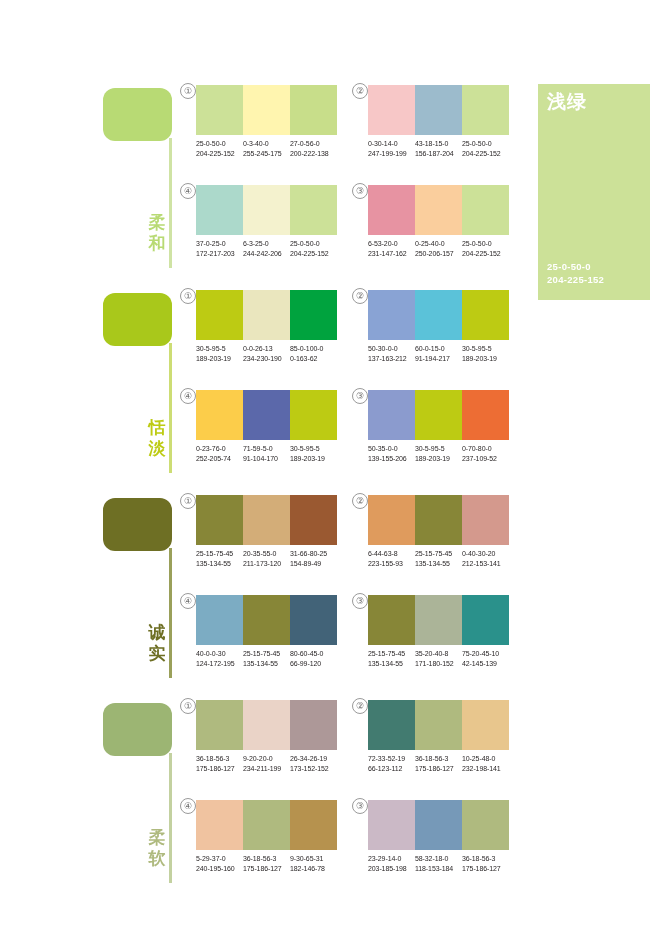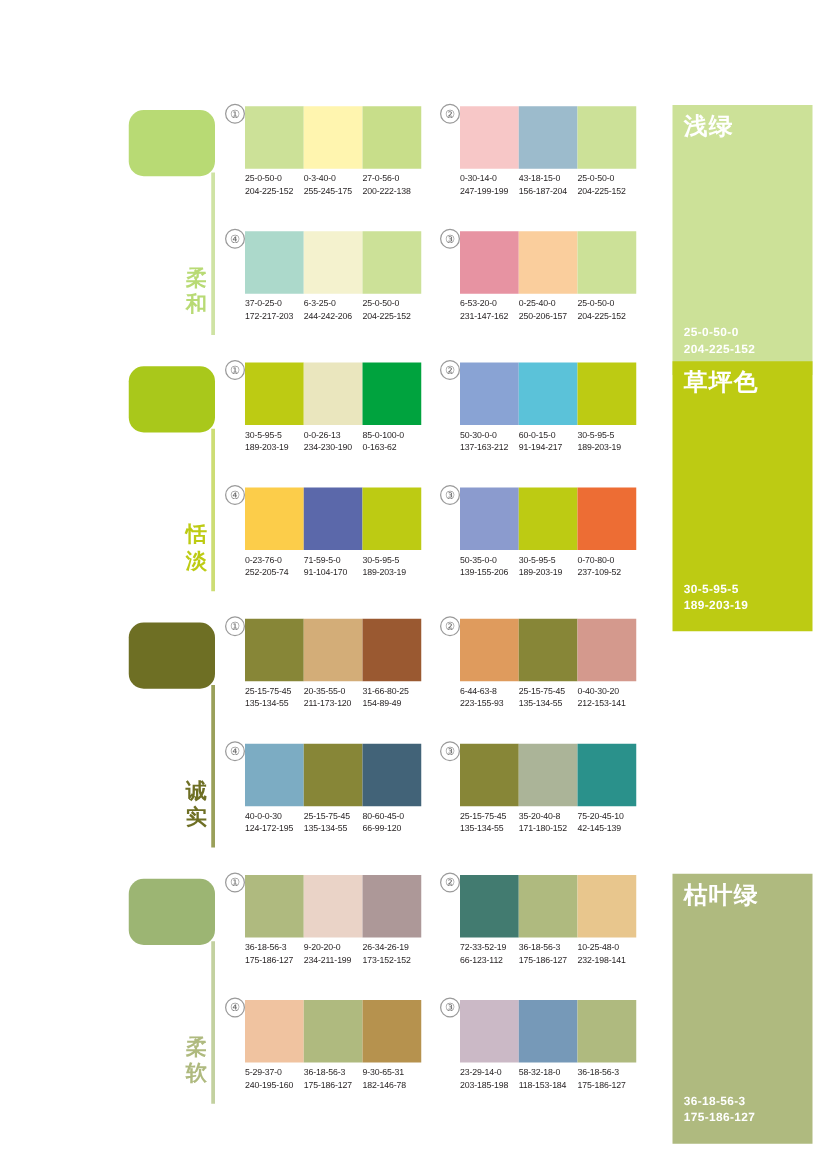--- a/index.html
+++ b/index.html
@@ -335,27 +335,20 @@
           <div class="code">
             <span class="cmyk">30-5-95-5</span>
             <span class="rgb">189-203-19</span>
           </div>
           <div class="code">
             <span class="cmyk">0-70-80-0</span>
             <span class="rgb">237-109-52</span>
           </div>
         </div>
       </div>
-      <div class="panel" style="background: rgb(189, 203, 19);">
-        <div class="panel-title">草坪色</div>
-        <div class="panel-code">
-          <span>30-5-95-5</span>
-          <span>189-203-19</span>
-        </div>
-      </div>
     </div>
     <div class="block" style="top: 490px;">
       <div class="tag" style="background: rgb(110, 111, 36);"></div>
       <div class="stem" style="background: rgb(154, 160, 90);"></div>
       <div class="mood" style="color: rgb(110, 111, 36);">
         <span>诚</span>
         <span>实</span>
       </div>
       <div class="row c1 r1">
         <div class="rownum">①</div>
@@ -534,21 +527,14 @@
           <div class="code">
             <span class="cmyk">58-32-18-0</span>
             <span class="rgb">118-153-184</span>
           </div>
           <div class="code">
             <span class="cmyk">36-18-56-3</span>
             <span class="rgb">175-186-127</span>
           </div>
         </div>
       </div>
-      <div class="panel" style="background: rgb(175, 186, 127);">
-        <div class="panel-title">枯叶绿</div>
-        <div class="panel-code">
-          <span>36-18-56-3</span>
-          <span>175-186-127</span>
-        </div>
-      </div>
     </div>
   </div>
 
 </body></html>

